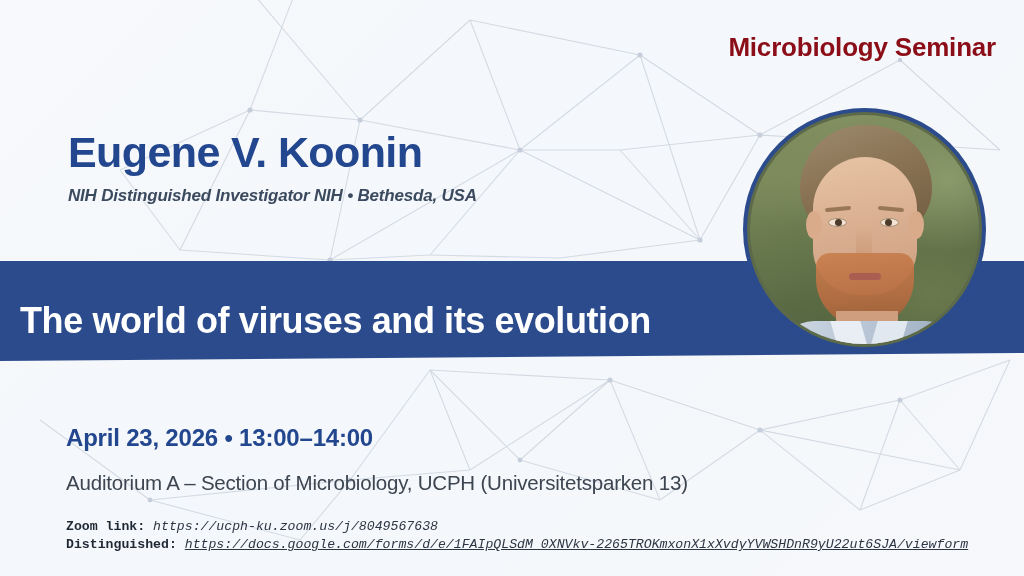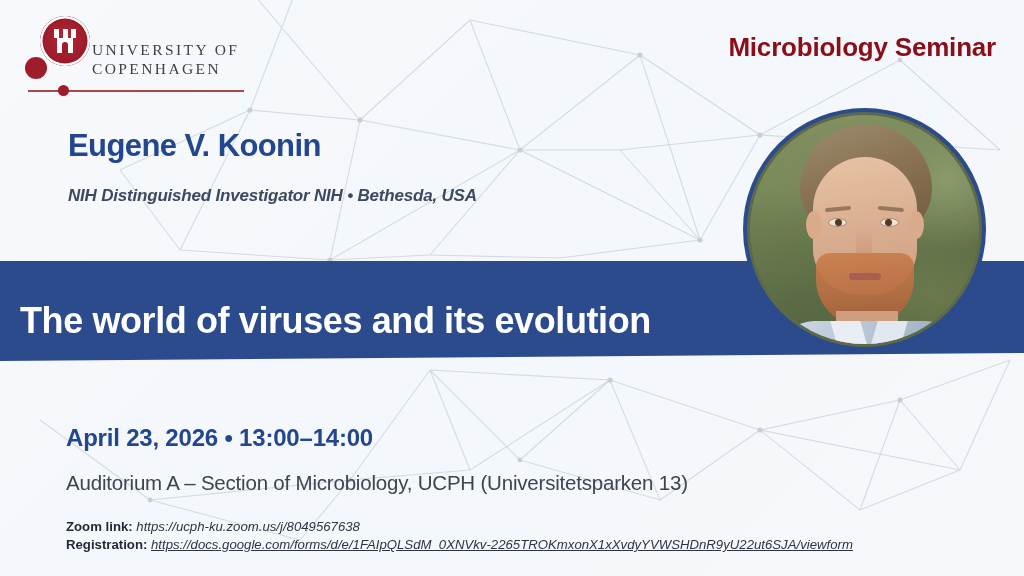--- a/index.html
+++ b/index.html
@@ -128,21 +128,21 @@
     letter-spacing: -0.2px;
     white-space: nowrap;
   }
 
   
   .speaker-name {
     position: absolute;
     left: 68px;
     top: 128px;
     color: #23478f;
-    font-size: 31px;
+    font-size: 43px;
     font-weight: bold;
     letter-spacing: -0.6px;
     white-space: nowrap;
   }
   .speaker-affil {
     position: absolute;
     left: 68px;
     top: 186px;
     color: #3b4a5e;
     font-size: 17px;
@@ -311,21 +311,21 @@
   
   .links {
     position: absolute;
     left: 66px;
     top: 518px;
     font-size: 13.2px;
     line-height: 18px;
     color: #2c3542;
     white-space: nowrap;
   }
-  .links .row { display: block; }
+  .links .row { display: block; font-family: Liberation Mono, monospace; }
   .links .lbl {
     font-weight: bold;
     color: #1f2833;
   }
   .links .url {
     font-style: italic;
     color: #2c3542;
   }
   .links .url.underlined {
     text-decoration: underline;
@@ -401,32 +401,20 @@
       <circle cx="900" cy="60" r="2.2"></circle>
       <circle cx="610" cy="380" r="2.6"></circle>
       <circle cx="760" cy="430" r="2.6"></circle>
       <circle cx="900" cy="400" r="2.6"></circle>
       <circle cx="520" cy="460" r="2.4"></circle>
       <circle cx="350" cy="480" r="2.4"></circle>
       <circle cx="150" cy="500" r="2.4"></circle>
     </g>
   </svg>
 
-  <div class="logo-block">
-    <div class="seal">
-      <div class="seal-inner"></div>
-    </div>
-    <div class="dot-big"></div>
-    <div class="dot-small"></div>
-    <div class="logo-rule"></div>
-    <div class="logo-text">
-      <div>UNIVERSITY OF</div>
-      <div>COPENHAGEN</div>
-    </div>
-  </div>
 
   <div class="kicker">Microbiology Seminar</div>
 
   <div class="speaker-name">Eugene V. Koonin</div>
   <div class="speaker-affil">NIH Distinguished Investigator NIH • Bethesda, USA</div>
 
   <div class="banner"></div>
   <div class="banner-title">The world of viruses and its evolution</div>
 
   <div class="portrait-ring">
@@ -453,18 +441,18 @@
 
   <div class="date-line">April 23, 2026 • 13:00–14:00</div>
   <div class="venue-line">Auditorium A – Section of Microbiology, UCPH (Universitetsparken 13)</div>
 
   <div class="links">
     <span class="row">
       <span class="lbl">Zoom link:</span>
       <span class="url">https://ucph-ku.zoom.us/j/8049567638</span>
     </span>
     <span class="row">
-      <span class="lbl">Registration:</span>
+      <span class="lbl">Distinguished:</span>
       <span class="url underlined">https://docs.google.com/forms/d/e/1FAIpQLSdM_0XNVkv-2265TROKmxonX1xXvdyYVWSHDnR9yU22ut6SJA/viewform</span>
     </span>
   </div>
 
 </div>
 
 </body></html>

